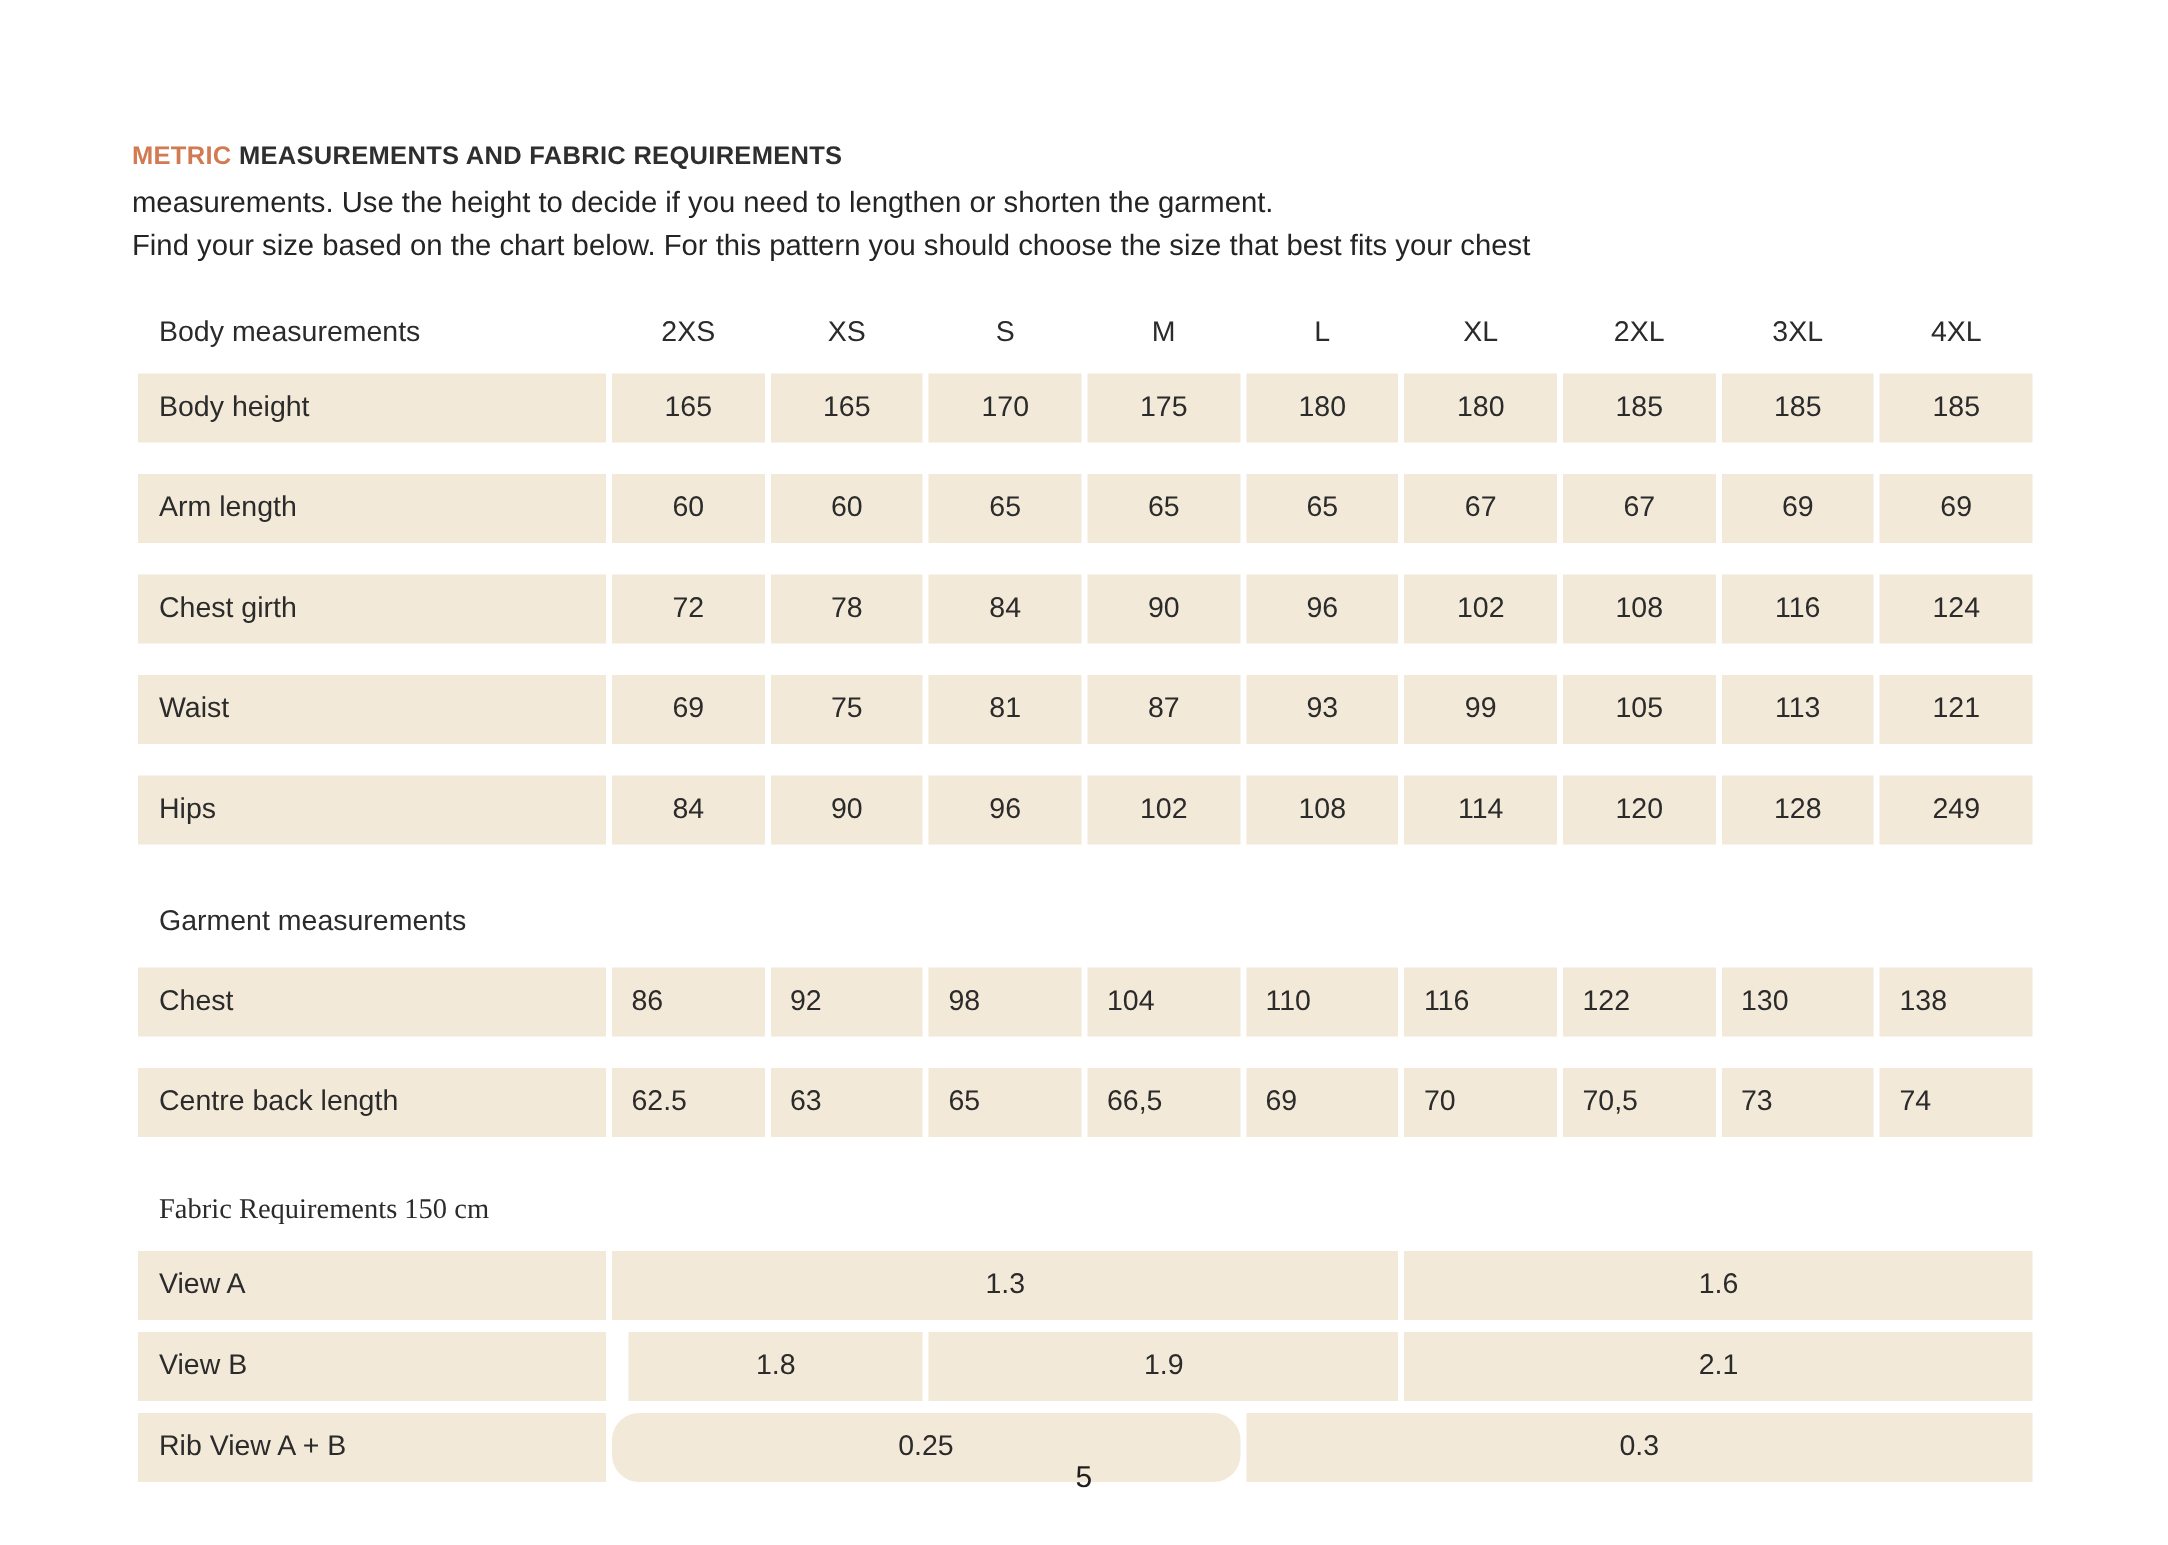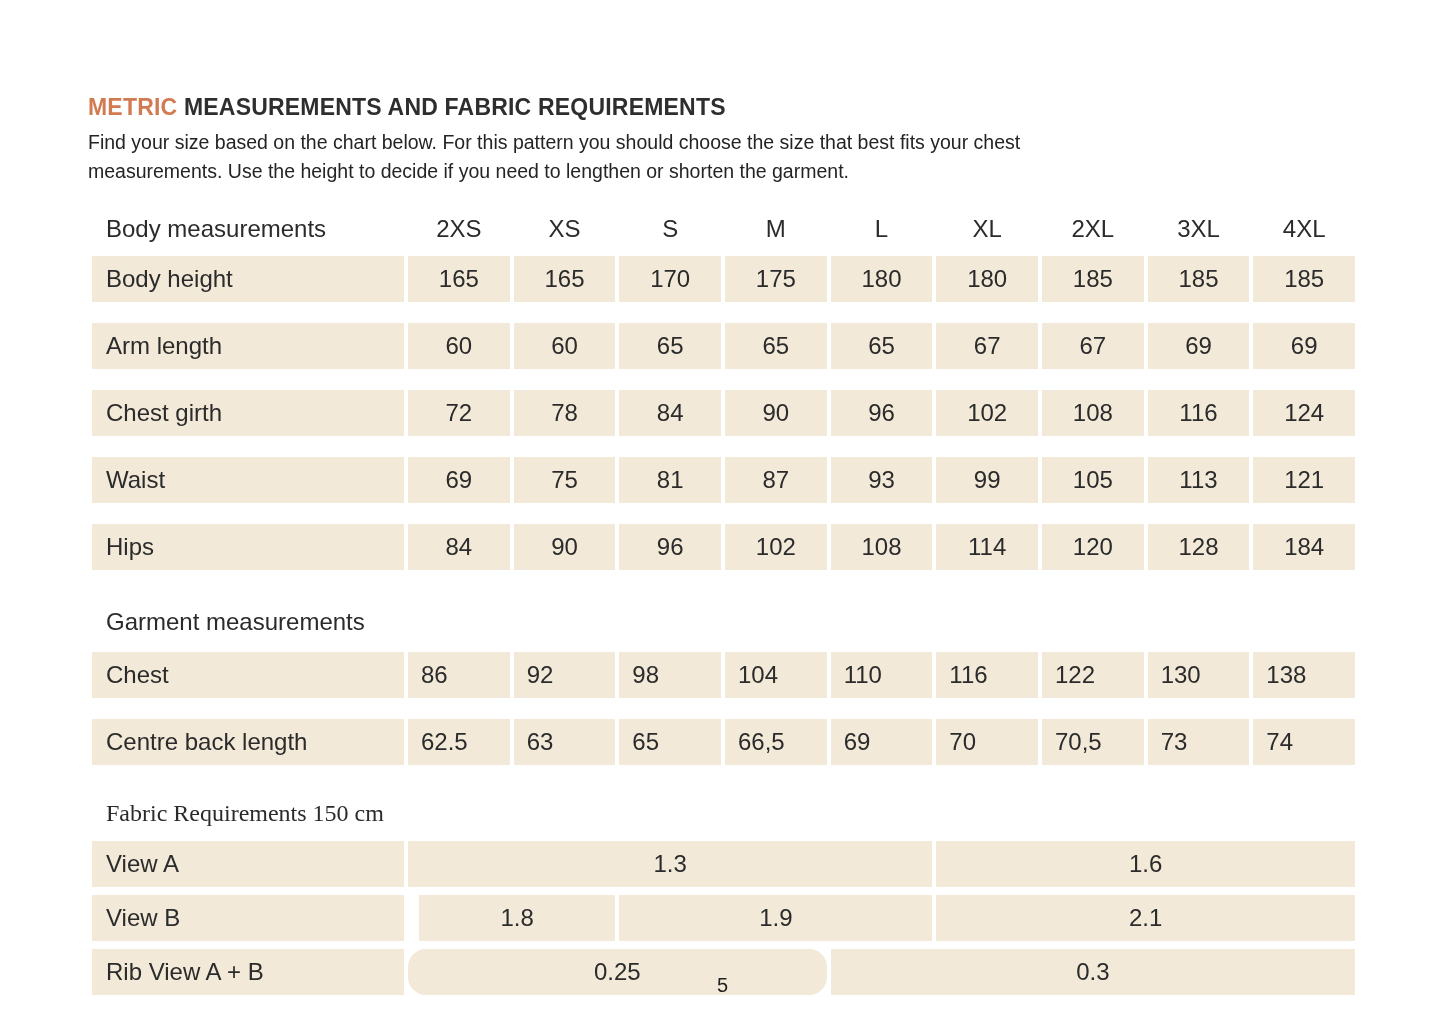--- a/index.html
+++ b/index.html
@@ -14,38 +14,38 @@
     width: 1445px;
     height: 1030px;
     background: #ffffff;
     font-family: "Liberation Sans", sans-serif;
     color: var(--ink);
     overflow: hidden;
   }
   .content { padding: 94px 0 0 88px; }
 
   .title {
-    font-size: 23px;
+    font-size: 17px;
     font-weight: bold;
     letter-spacing: 0.2px;
     color: #2E2E2E;
     margin-bottom: 7px;
     white-space: nowrap;
   }
   .title .accent { color: var(--accent); }
 
   .intro {
     font-size: 19.5px;
     line-height: 29px;
     color: #242424;
     margin-bottom: 25px;
   }
   .intro span { display: block; }
 
-  .mtable { width: 1263px; margin-left: 4px; font-size: 24px; }
+  .mtable { width: 1263px; margin-left: 4px; font-size: 19px; }
 
   .trow {
     display: grid;
     grid-template-columns: 312px repeat(9, 1fr);
     column-gap: 4px;
   }
   .header-row { height: 36px; margin-bottom: 9px; }
   .data-row   { height: 46px; margin-bottom: 21px; }
   .fabric-row { margin-bottom: 8px; }
   .section-row { height: 61px; }
@@ -85,22 +85,22 @@
 </style>
 </head>
 <body>
 
 <div class="page">
   <div class="content">
 
     <h1 class="title"><span class="accent">METRIC</span> <span>MEASUREMENTS AND FABRIC REQUIREMENTS</span></h1>
 
     <p class="intro">
+      <span>measurements. Use the height to decide if you need to lengthen or shorten the garment.</span>
       <span>Find your size based on the chart below. For this pattern you should choose the size that best fits your chest</span>
-      <span>measurements. Use the height to decide if you need to lengthen or shorten the garment.</span>
     </p>
 
     <div class="mtable" id="mtable">
         <div class="trow header-row">
           <div class="hcell hlabel">Body measurements</div>
           <div class="hcell hsize">2XS</div>
           <div class="hcell hsize">XS</div>
           <div class="hcell hsize">S</div>
           <div class="hcell hsize">M</div>
           <div class="hcell hsize">L</div>
@@ -160,21 +160,21 @@
         <div class="trow data-row">
           <div class="cell lbl">Hips</div>
           <div class="cell center">84</div>
           <div class="cell center">90</div>
           <div class="cell center">96</div>
           <div class="cell center">102</div>
           <div class="cell center">108</div>
           <div class="cell center">114</div>
           <div class="cell center">120</div>
           <div class="cell center">128</div>
-          <div class="cell center">184</div>
+          <div class="cell center">249</div>
         </div>
         <div class="trow section-row">
           <div class="scell">Garment measurements</div>
         </div>
         <div class="trow data-row">
           <div class="cell lbl">Chest</div>
           <div class="cell left">86</div>
           <div class="cell left">92</div>
           <div class="cell left">98</div>
           <div class="cell left">104</div>

